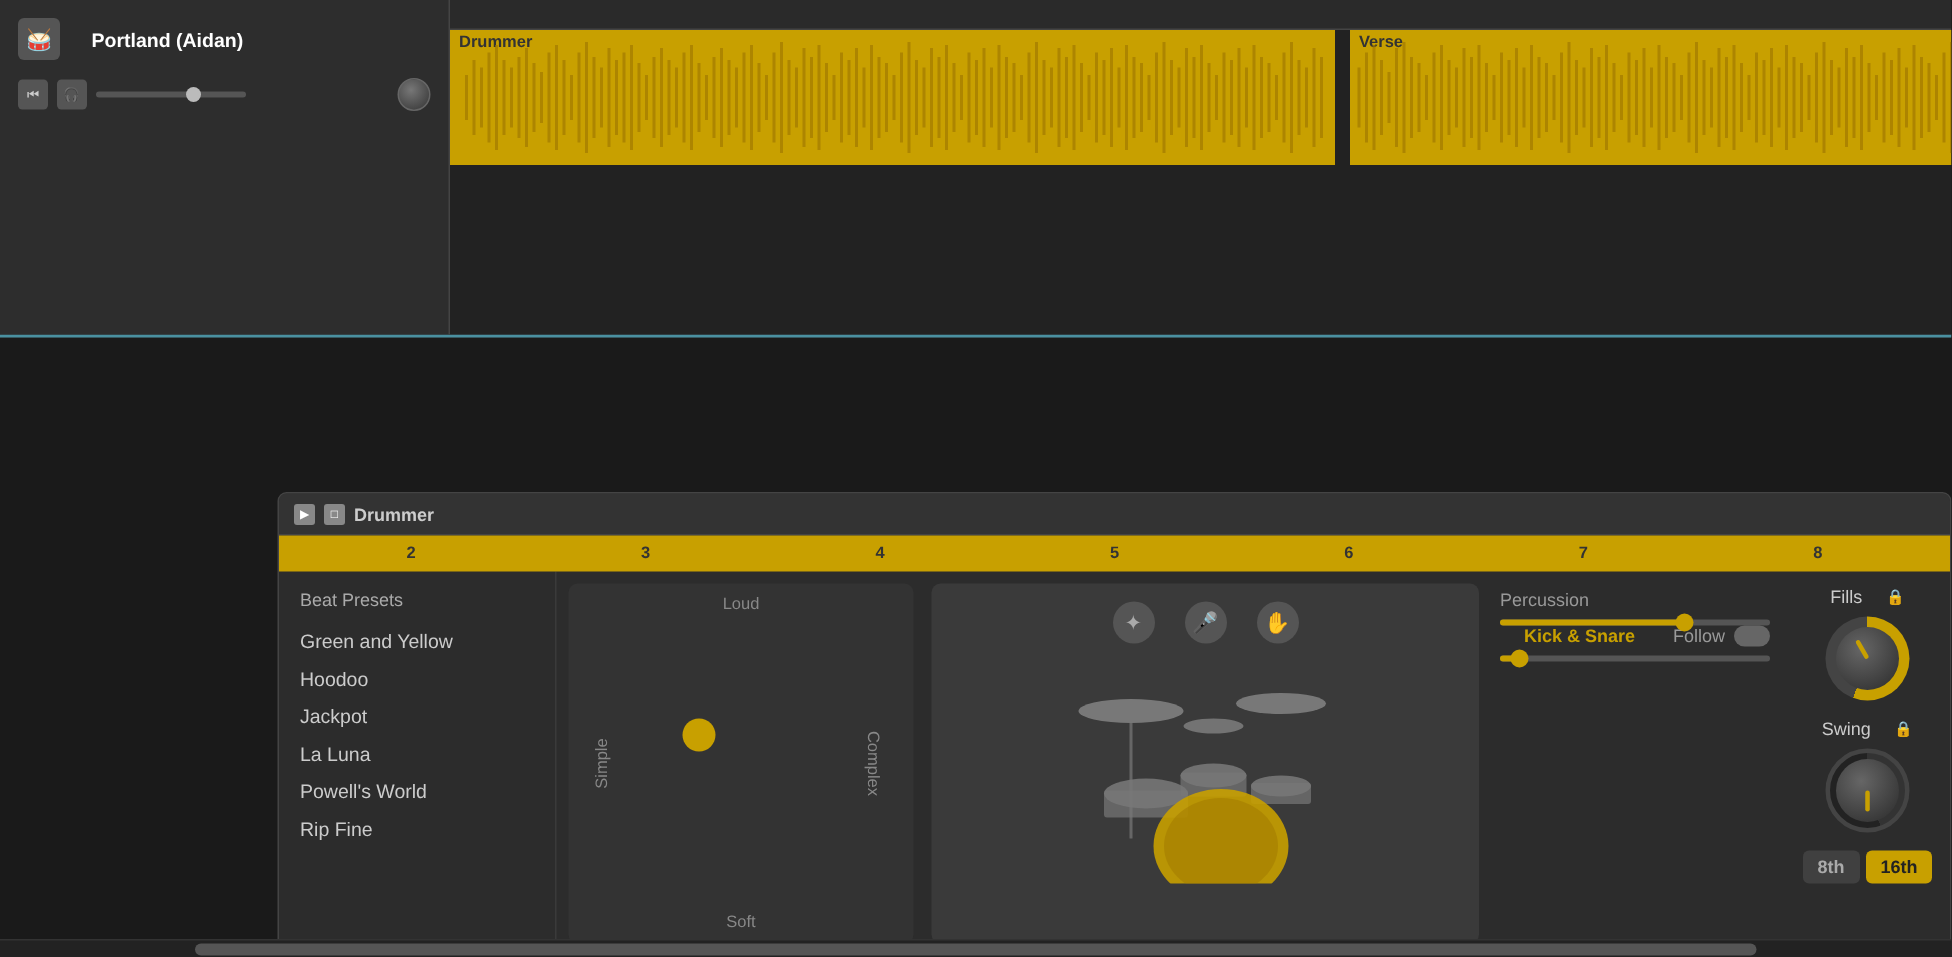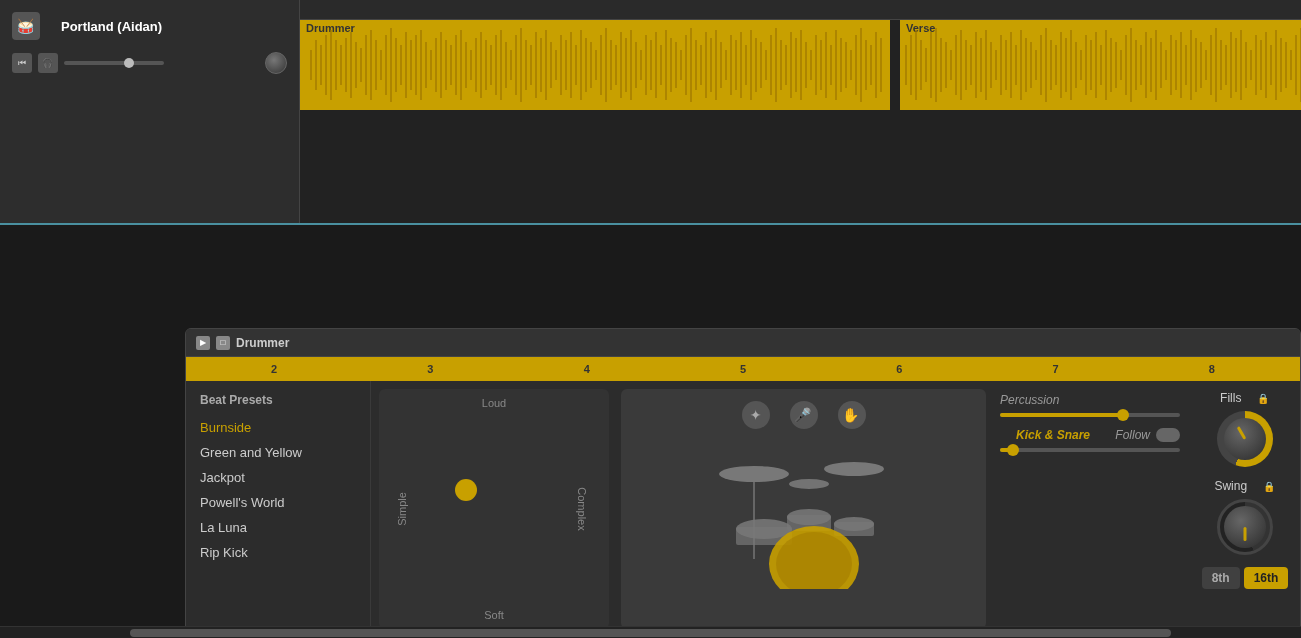--- a/index.html
+++ b/index.html
@@ -223,21 +223,21 @@
       width: 185px;
       background: #2c2c2c;
       border-right: 1px solid #3a3a3a;
       padding: 8px 0;
     }
 
     .beat-presets-title {
       font-size: 12px;
       color: #aaa;
       padding: 4px 14px 8px;
-      font-weight: 700;
+      font-weight: 400;
     }
 
     .preset-item {
       padding: 5px 14px;
       font-size: 13px;
       color: #ccc;
       cursor: pointer;
     }
 
     .preset-item.active {
@@ -344,22 +344,21 @@
       position: relative;
     }
 
     
     .drum-controls {
       width: 200px;
       min-width: 200px;
       padding: 12px 10px;
       display: flex;
       flex-direction: column;
-      gap: 11px;
-      font-style: italic;
+      gap: 0;
     }
 
     .control-section {
       display: flex;
       flex-direction: column;
       gap: 6px;
     }
 
     .control-label {
       font-size: 12px;
@@ -858,26 +857,26 @@
       <span class="ruler-mark">6</span>
       <span class="ruler-mark">7</span>
       <span class="ruler-mark">8</span>
     </div>
   </div>
 
   <div class="drummer-content">
 
     <div class="beat-presets">
       <div class="beat-presets-title">Beat Presets</div>
-      <div class="preset-item active">Burnside</div>
       <div class="preset-item">Green and Yellow</div>
+      <div class="preset-item">Hoodoo</div>
       <div class="preset-item">Jackpot</div>
+      <div class="preset-item">La Luna</div>
       <div class="preset-item">Powell's World</div>
-      <div class="preset-item">La Luna</div>
-      <div class="preset-item">Rip Kick</div>
+      <div class="preset-item">Rip Fine</div>
     </div>
 
     <div class="xy-pad">
       <span class="xy-pad-label-loud">Loud</span>
       <span class="xy-pad-label-soft">Soft</span>
       <span class="xy-pad-label-simple">Simple</span>
       <span class="xy-pad-label-complex">Complex</span>
       <div class="xy-dot"></div>
     </div>
 

